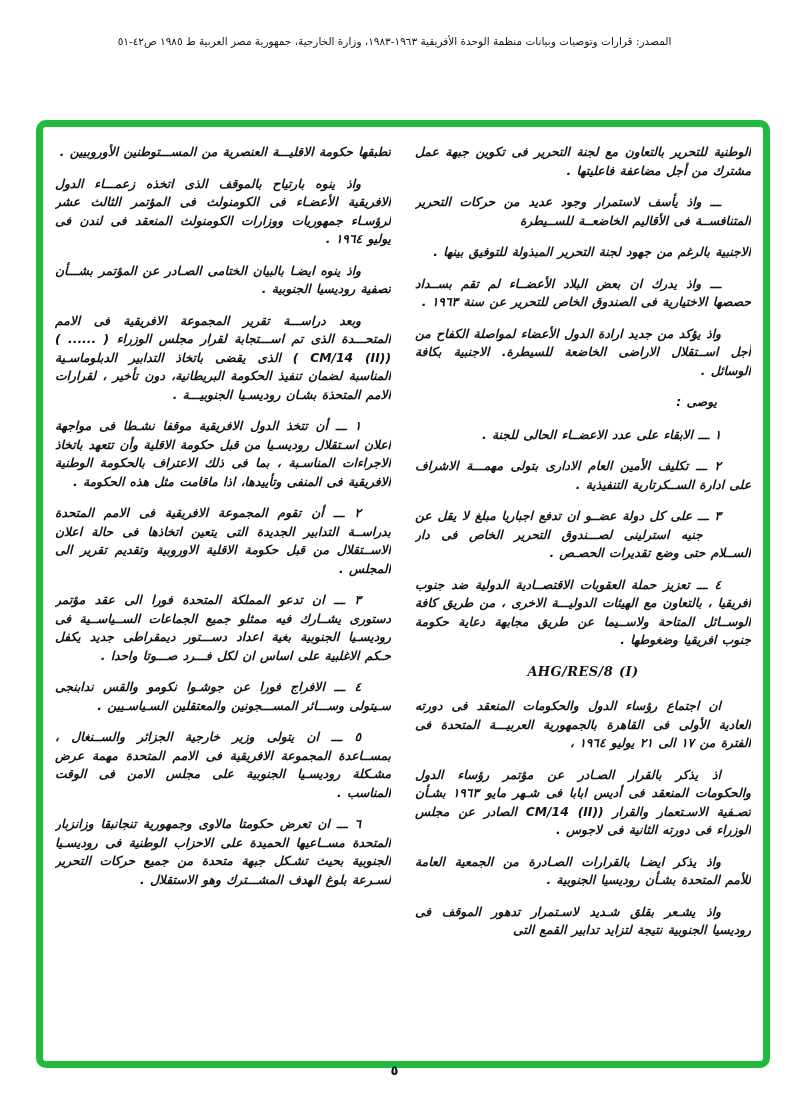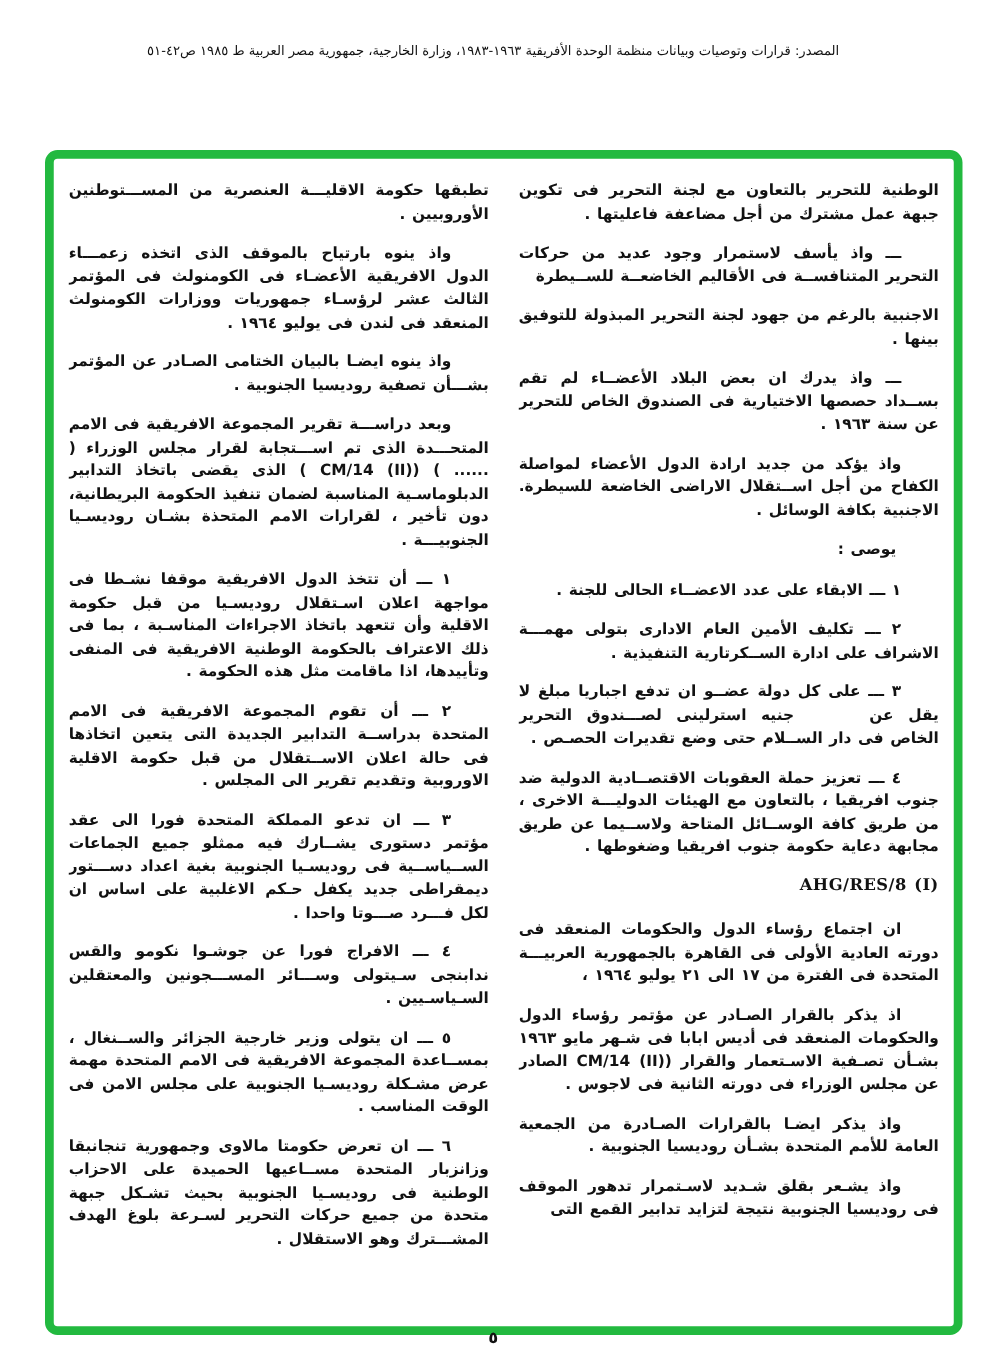--- a/index.html
+++ b/index.html
@@ -20,31 +20,31 @@
   }
   
   .frame{
     position:absolute;left:36px;top:120px;width:696px;height:908px;
     border:7px solid var(--frame-color,#22b93f);border-radius:10px;
     padding:16px 12px 10px 12px;
     display:flex;flex-direction:row;gap:24px;direction:rtl;overflow:hidden;
     background:#ffffff;
   }
   .col{
-    flex:1 1 0;direction:rtl;overflow:hidden;
+    flex:1 1 0;direction:rtl;overflow:hidden;font-style:italic;
   }
   .para{
     margin:0 0 13px 0;text-align:justify;text-justify:inter-word;
     font-size:12.3px;line-height:18.5px;font-weight:700;direction:rtl;
     word-spacing:1px;
   }
   .para.indent{text-indent:30px;}
   .para.heading{text-indent:34px;margin-bottom:14px;}
   .para.code{
-    direction:ltr;text-align:right;text-indent:0;
+    direction:ltr;text-align:center;text-indent:0;
     font-family:"DejaVu Serif","Liberation Serif",serif;
     font-size:13px;letter-spacing:.4px;margin:10px 0 16px 0;
   }
   .para.center-title{text-align:center;text-indent:0;margin:4px 0 18px 0;font-size:13px;}
   
   .page-number{
     position:absolute;bottom:18px;left:0;right:0;text-align:center;
     font-size:13px;font-weight:700;
   }
 </style>

